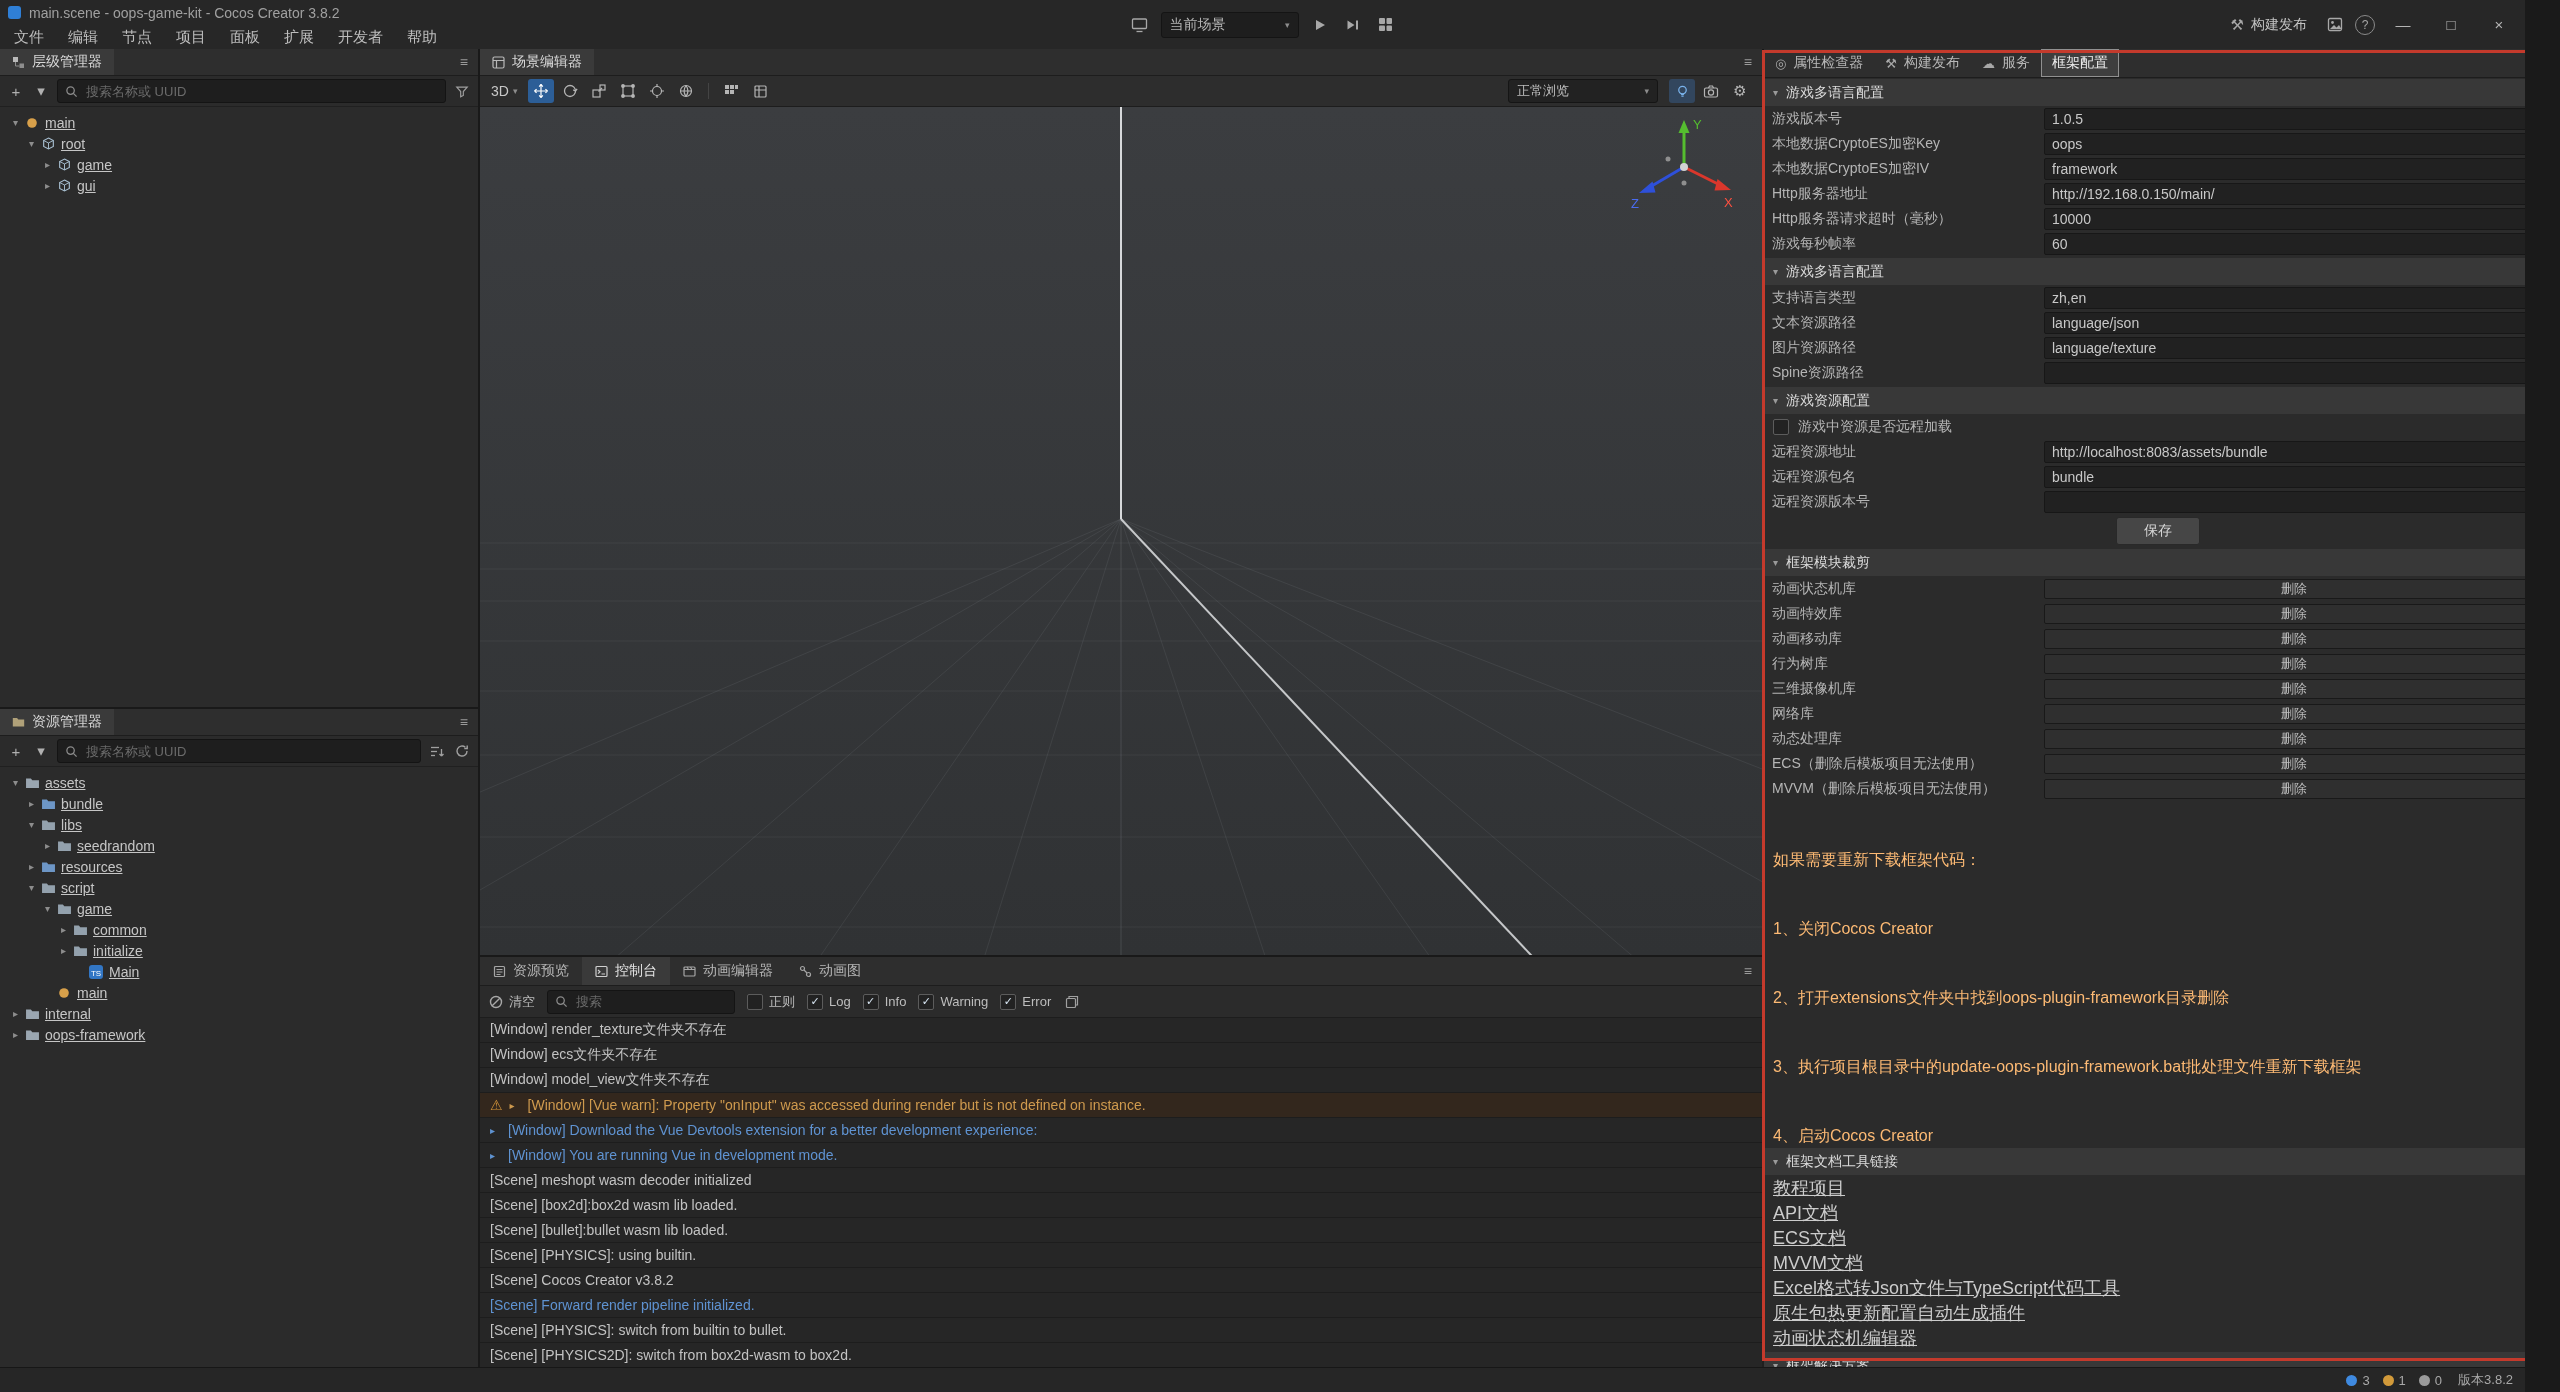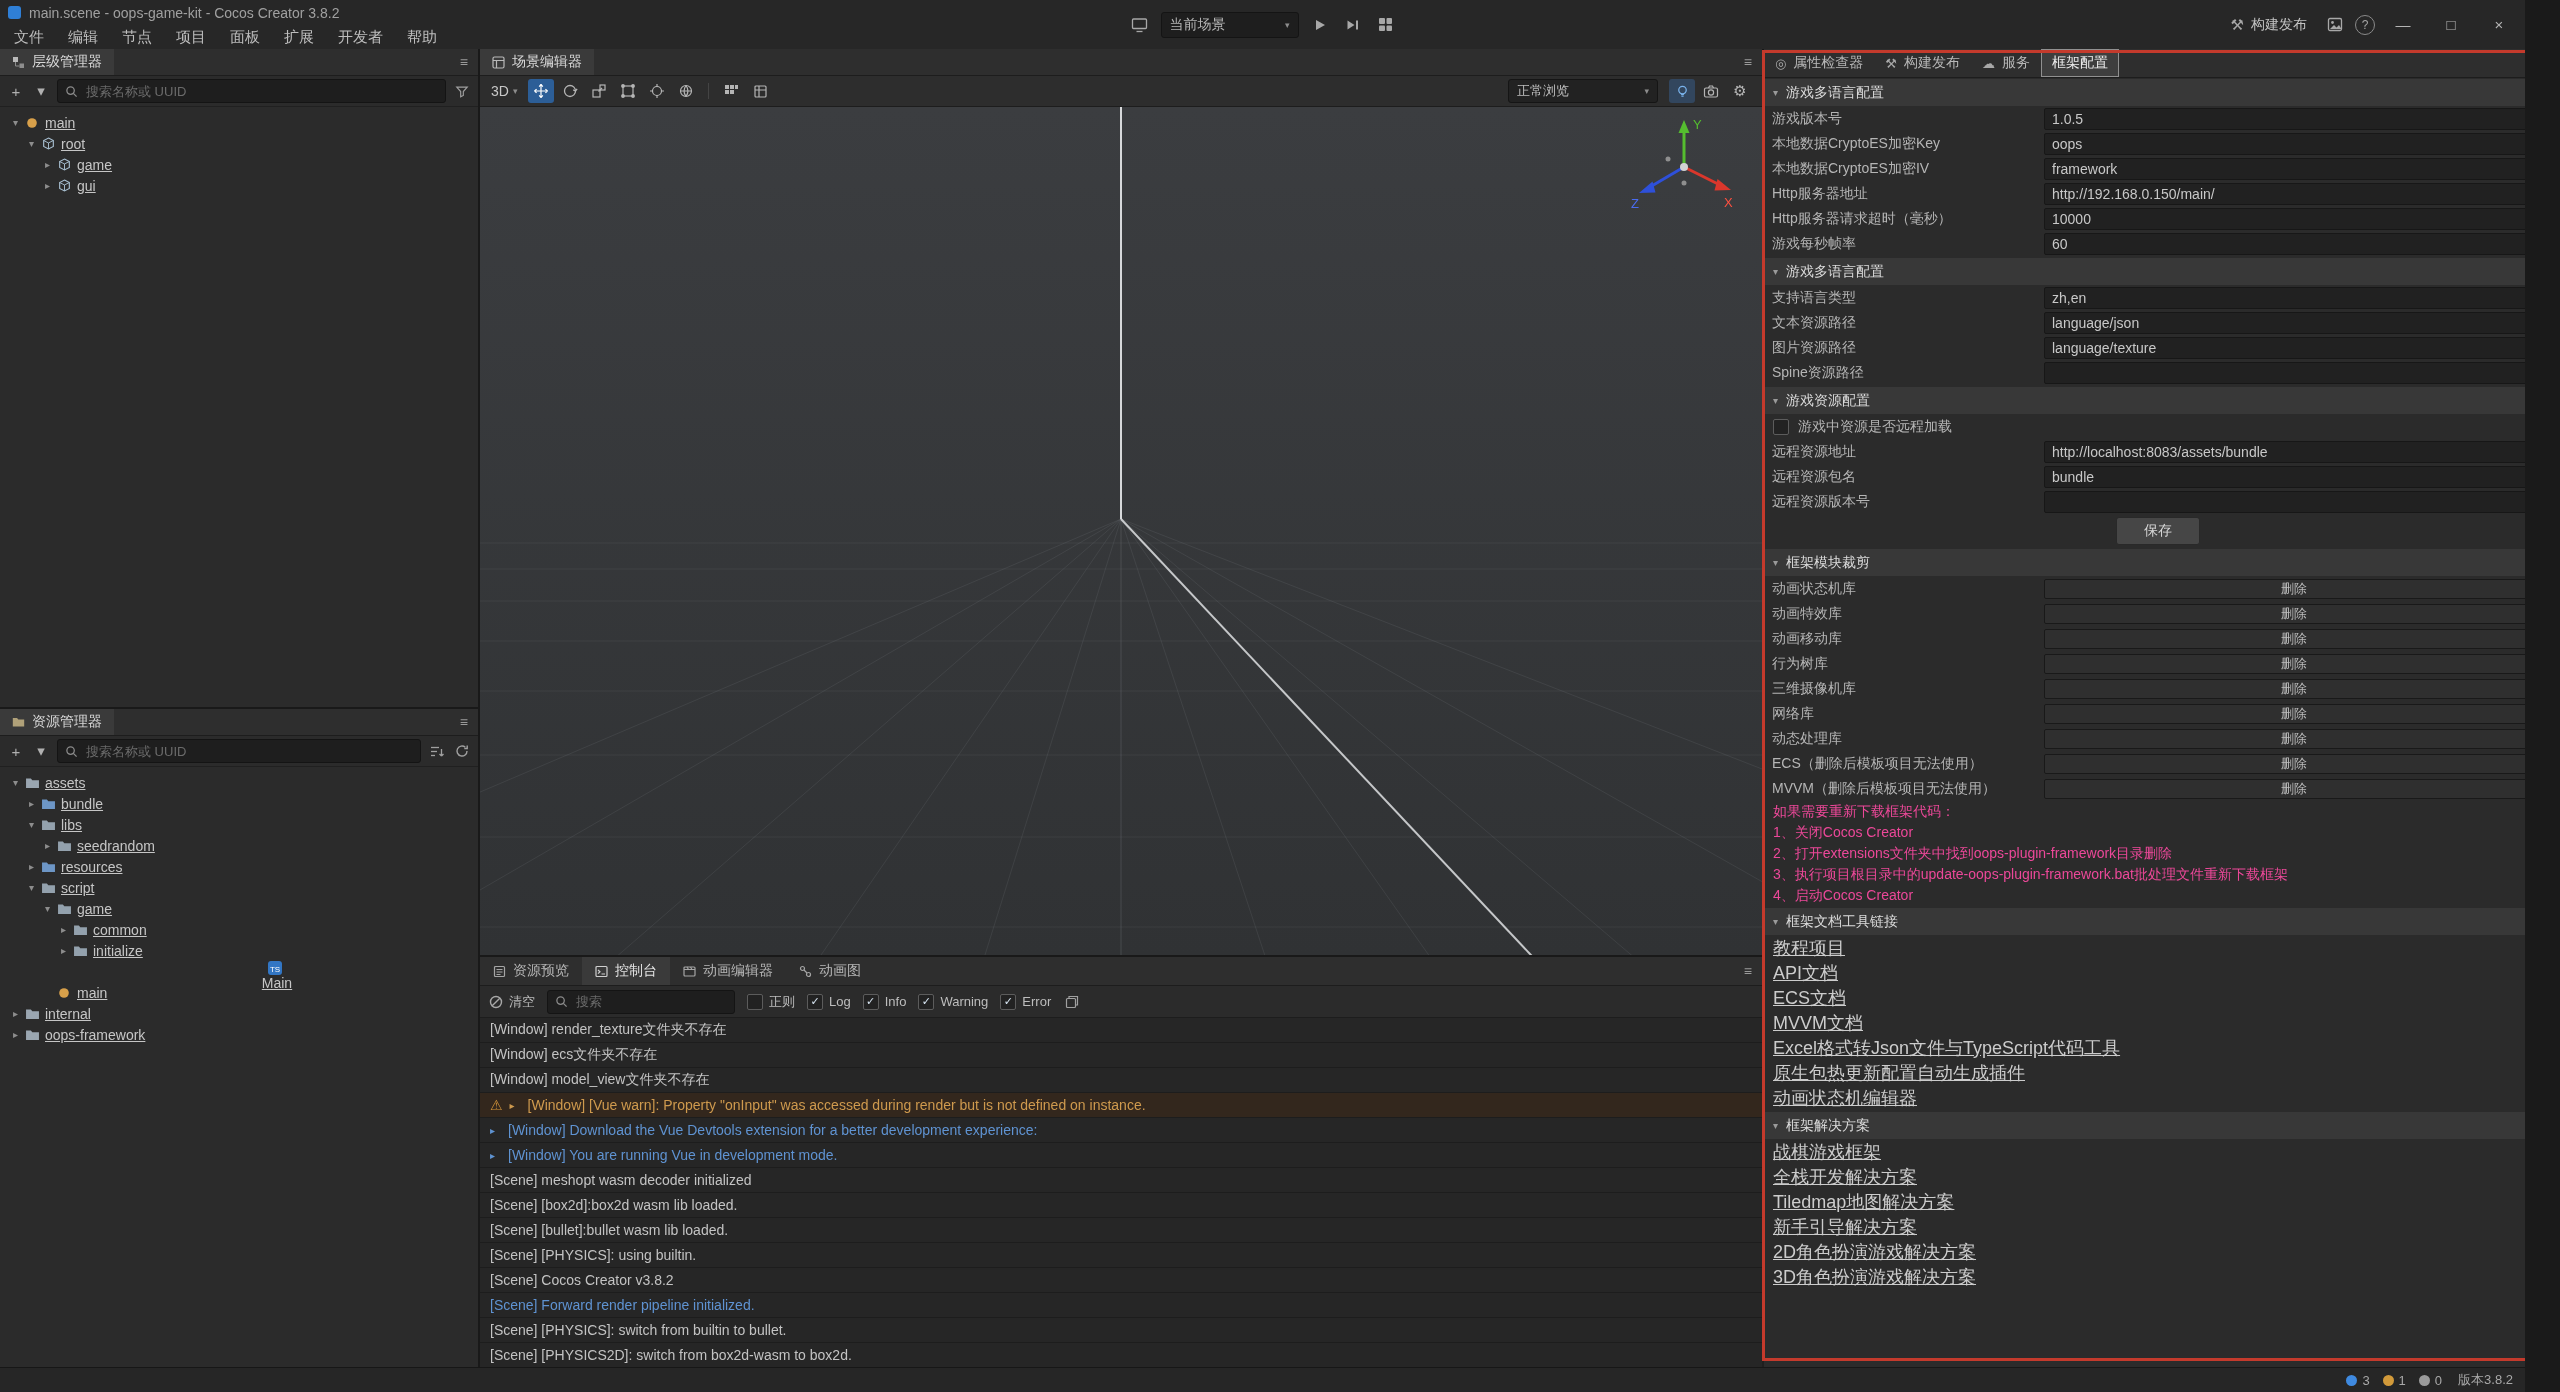--- a/index.html
+++ b/index.html
@@ -95,21 +95,21 @@
   #cfg-content{position:absolute;top:28px;left:0;right:8px;bottom:0;overflow:hidden;}
   .sec-header{height:27px;margin-top:2px;background:#383838;display:flex;align-items:center;gap:8px;padding:0 9px;font-size:14px;color:#dcdcdc;}
   .sec-chev{font-size:10px;color:#9a9a9a;}
   .cfg-row{height:25px;display:flex;align-items:center;padding:0 8px;}
   .cfg-label{flex:0 0 272px;font-size:14px;color:#b5b5b5;white-space:nowrap;overflow:hidden;}
   .cfg-input{flex:1;height:20px;background:#212121;border:1px solid #171717;border-radius:2px;color:#c8c8c8;font-size:14px;padding:0 7px;font-family:inherit;outline:none;min-width:0;}
   .del-btn{flex:1;height:20px;background:#2f2f2f;border:1px solid #191919;border-radius:2px;color:#bdbdbd;font-size:13px;display:flex;align-items:center;justify-content:center;font-family:inherit;}
   .cfg-check-row{height:25px;display:flex;align-items:center;gap:9px;padding:0 9px;font-size:14px;color:#b5b5b5;}
   .save-row{height:33px;display:flex;align-items:center;justify-content:center;}
   .save-btn{padding:4px 27px;background:#464646;border:1px solid #292929;border-radius:3px;color:#d8d8d8;font-size:14px;font-family:inherit;}
-  .cfg-note{line-height:21px;padding:0 9px;font-size:14px;color:#ec4899;white-space:nowrap;}
+  .cfg-note{line-height:21px;padding:0 9px;font-size:16px;color:#fdba74;white-space:nowrap;margin-top:48px;}
   .cfg-link-row{height:25px;display:flex;align-items:center;padding:0 9px;}
   .cfg-link{font-size:18px;color:#cccccc;text-decoration:underline;white-space:nowrap;}
   .rscroll{position:absolute;right:0;top:28px;bottom:0;width:8px;background:#272727;}
   .rthumb{position:absolute;right:1px;width:6px;height:42px;top:1046px;background:#3f8ae0;border-radius:3px;}
   .red-frame{position:absolute;left:-2px;top:1px;right:1px;bottom:7px;border:3px solid #c43a2c;pointer-events:none;z-index:40;}
 </style>
 </head>
 <body>
 
 <div id="app">
@@ -365,21 +365,21 @@
           </div>
           <div class="tree-row" style="padding-left: 56px;">
             <span class="chev">▸</span>
             <span class="ticon">
               <svg width="15" height="12" viewBox="0 0 16 13">
                 <path d="M1 1.5h5.2L7.8 3.5H15V12H1z" fill="#93a1ad"></path>
               </svg>
             </span>
             <span class="tlabel">initialize</span>
           </div>
-          <div class="tree-row" style="padding-left: 72px; flex-direction: column;">
+          <div class="tree-row" style="padding-left: 72px;">
             <span class="chev"></span>
             <span class="ticon">
               <svg width="14" height="14">
                 <rect width="14" height="14" rx="3" fill="#3276c4"></rect>
                 <text x="7" y="10.5" text-anchor="middle" font-size="8" fill="#fff" font-family="Liberation Sans, sans-serif">TS</text>
               </svg>
             </span>
             <span class="tlabel">Main</span>
           </div>
           <div class="tree-row" style="padding-left: 40px;">

